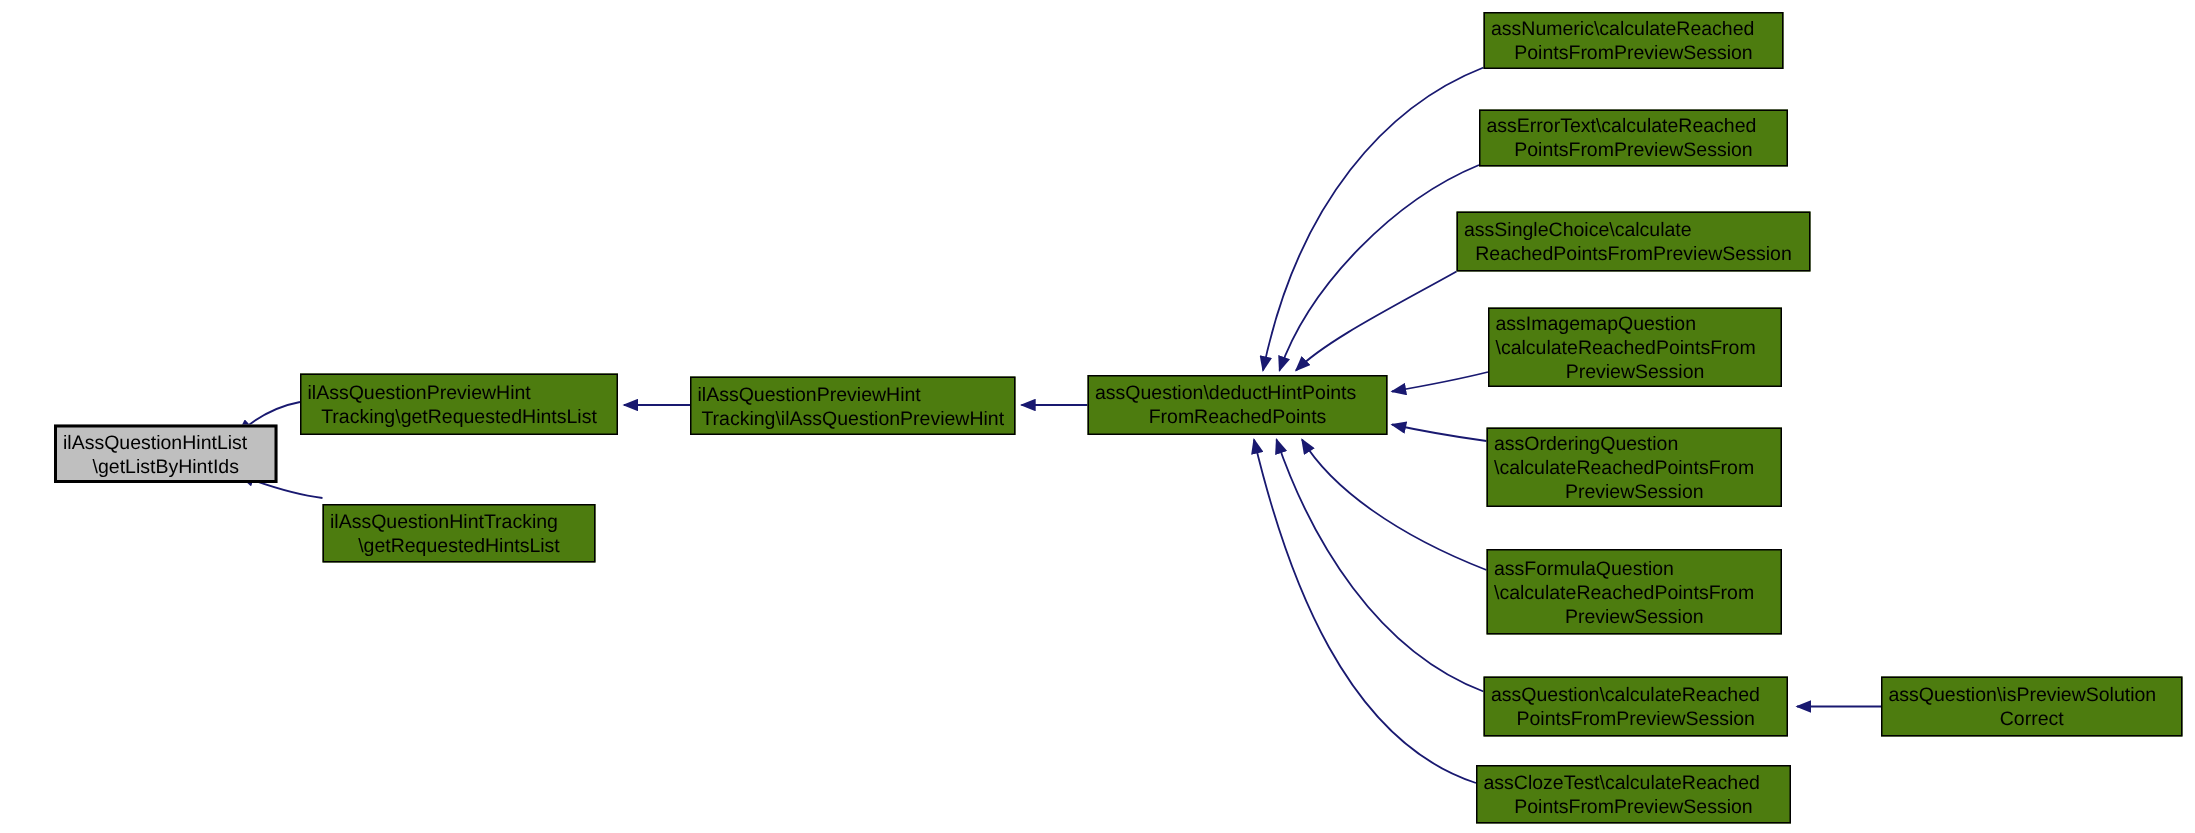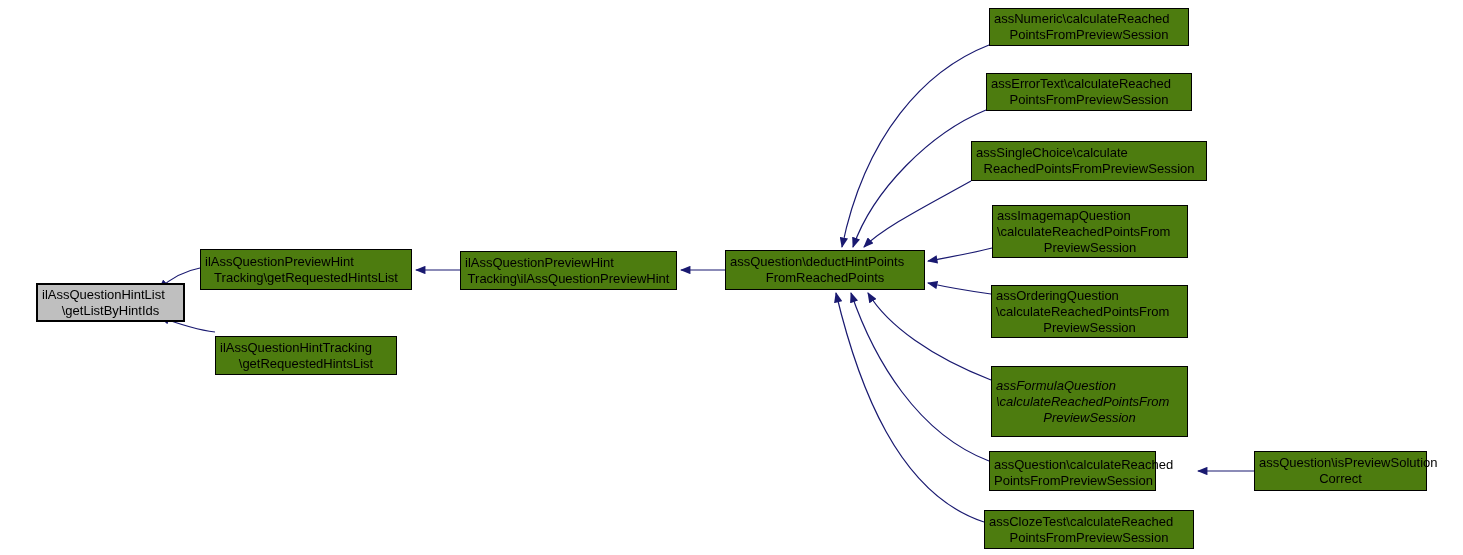--- a/index.html
+++ b/index.html
@@ -31,24 +31,24 @@
   #n1 {left:4px;   top:283px; width:149px; height:39px;margin-left:32px;}
   #n2 {left:200px; top:249px; width:212px; height:41px;}
   #n3 {left:215px; top:314px; width:182px; height:39px;margin-top:22px;}
   #n4 {left:460px; top:251px; width:217px; height:39px;}
   #n5 {left:725px; top:250px; width:200px; height:40px;}
   #n6 {left:989px; top:8px;   width:200px; height:38px;}
   #n7 {left:986px; top:73px;  width:206px; height:38px;}
   #n8 {left:971px; top:141px; width:236px; height:40px;}
   #n9 {left:992px; top:205px; width:196px; height:53px;}
   #n10{left:991px; top:285px; width:197px; height:53px;}
-  #n11{left:991px; top:366px; width:197px; height:71px;font-style:italic;}
-  #n12{left:989px; top:451px; width:167px; height:40px;justify-content:flex-end;}
+  #n11{left:991px; top:366px; width:197px; height:57px;}
+  #n12{left:989px; top:451px; width:203px; height:40px;}
   #n13{left:984px; top:510px; width:210px; height:39px;}
-  #n14{left:1254px;top:451px; width:173px; height:40px;}
+  #n14{left:1254px;top:451px; width:201px; height:40px;}
 </style>
 </head>
 <body>
 
 <div class="canvas">
 
   <svg class="edges" width="1463" height="555" viewBox="0 0 1463 555">
     <defs>
       <marker id="arrowhead" viewBox="0 0 10 8" refX="9" refY="4" markerWidth="9" markerHeight="7" orient="auto">
         <path d="M0,0 L10,4 L0,8 z"></path>

